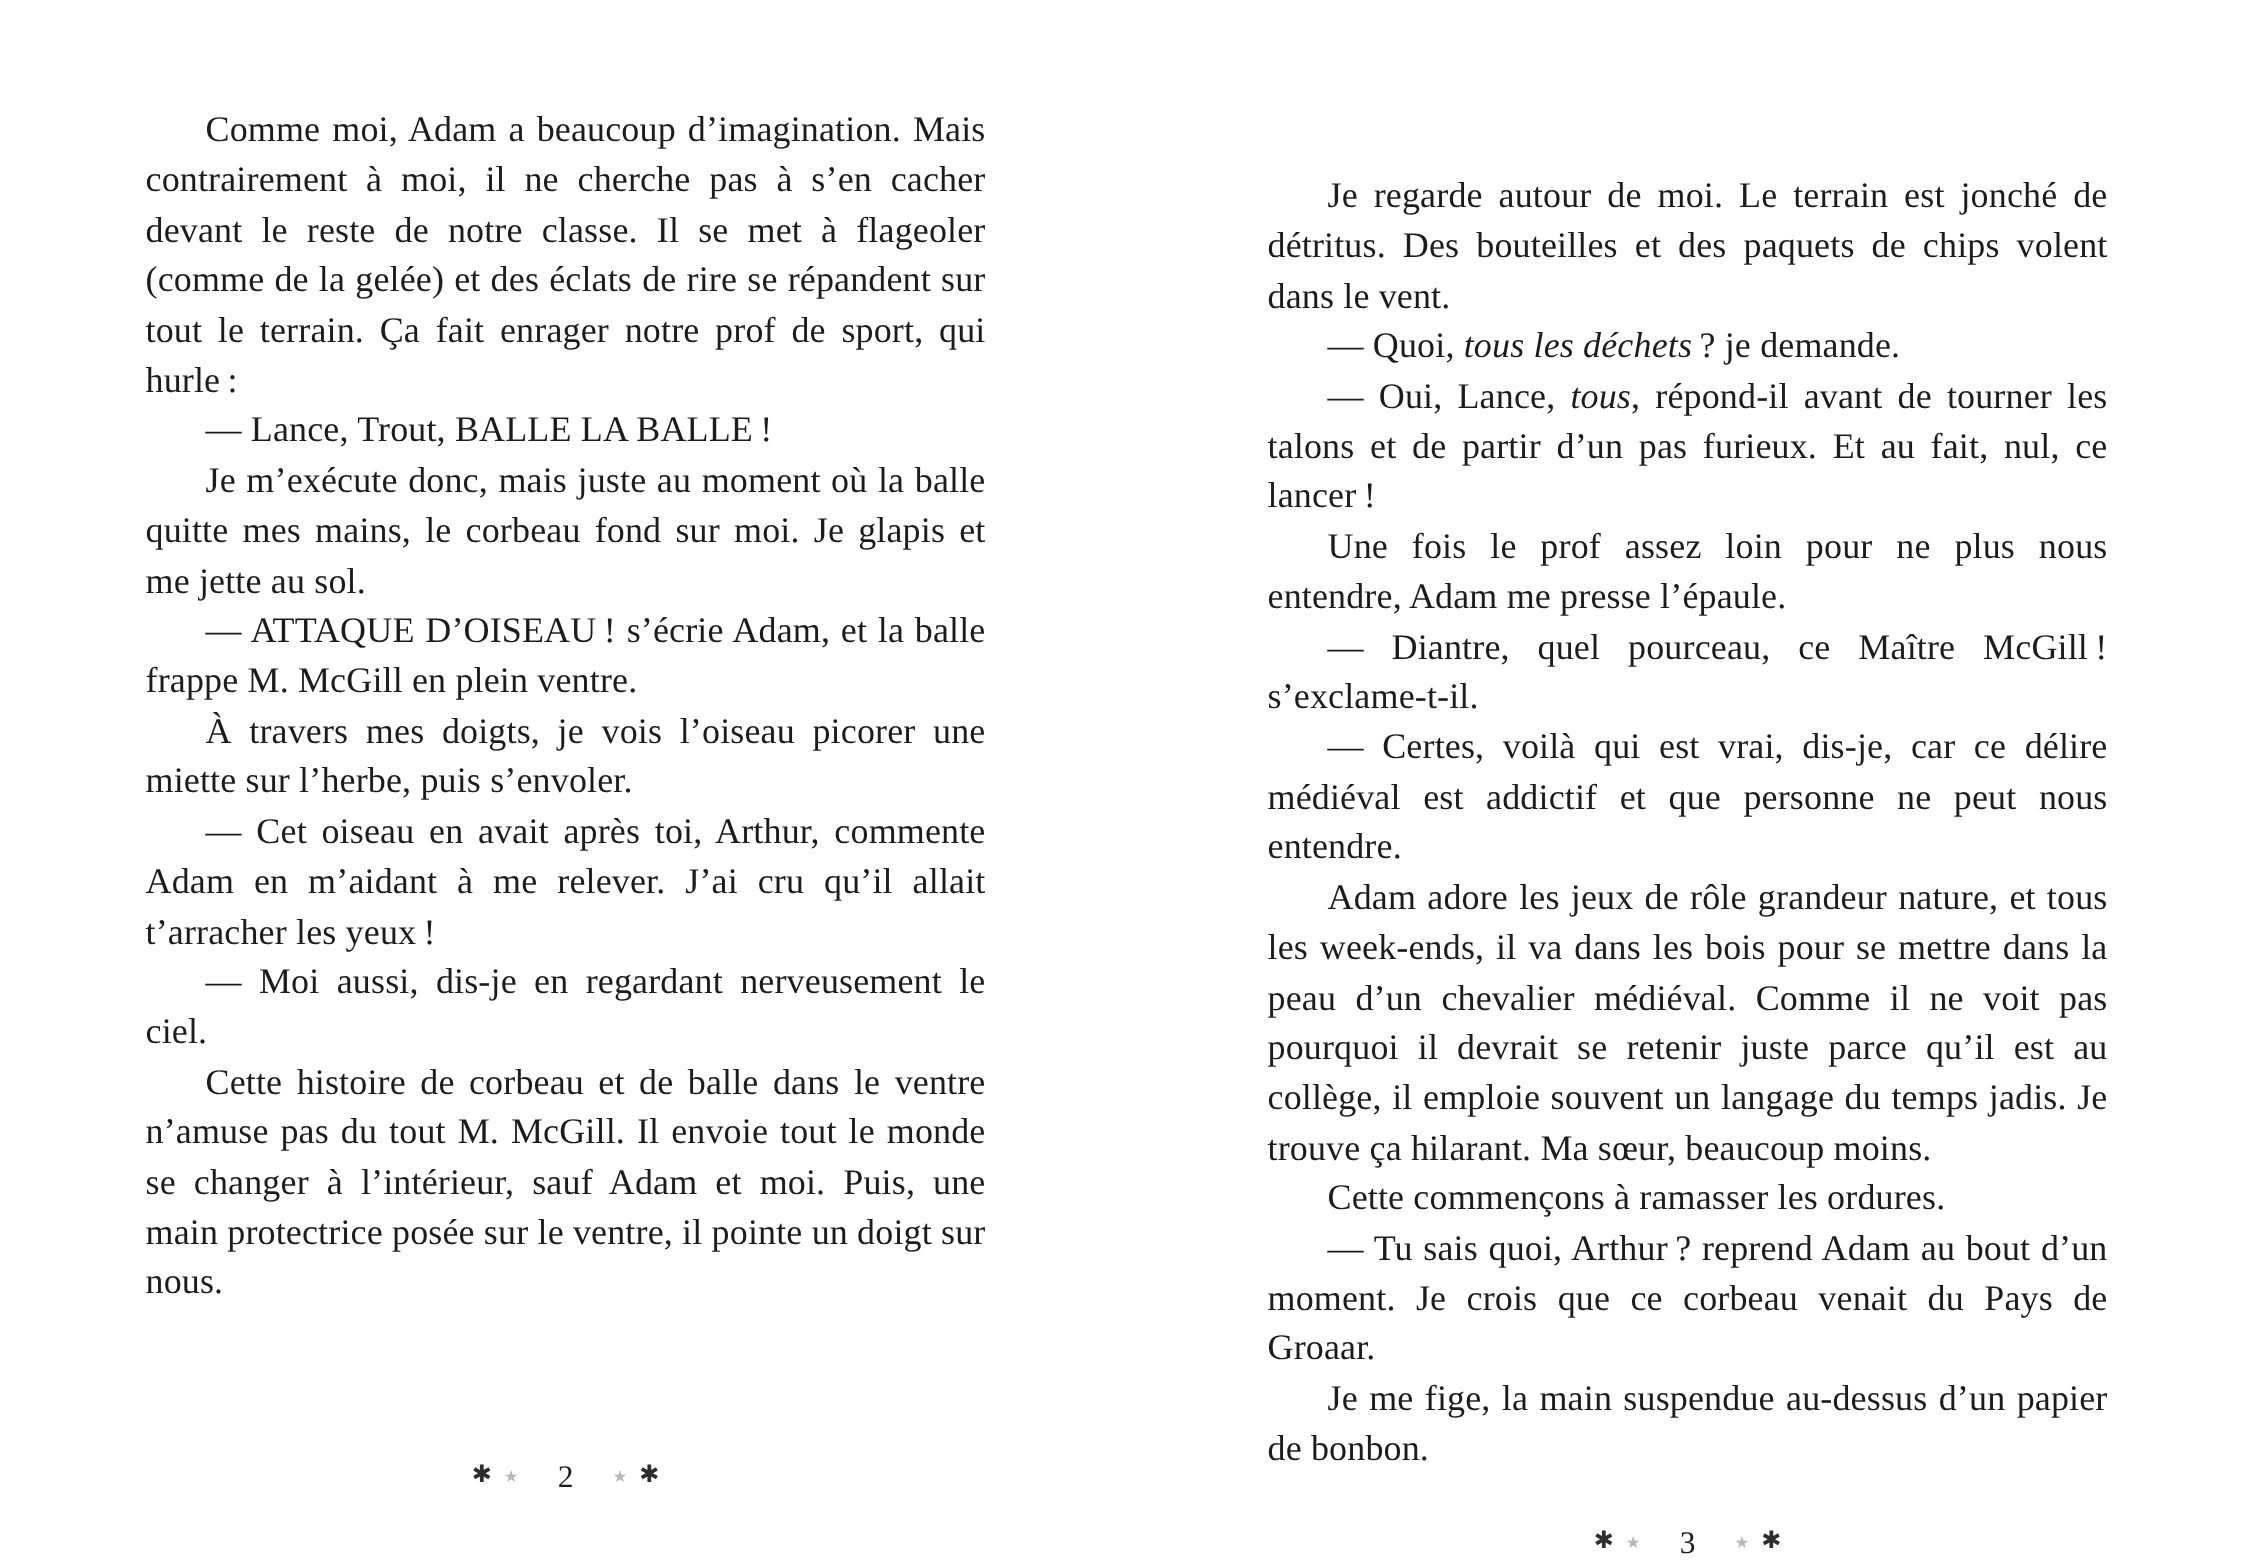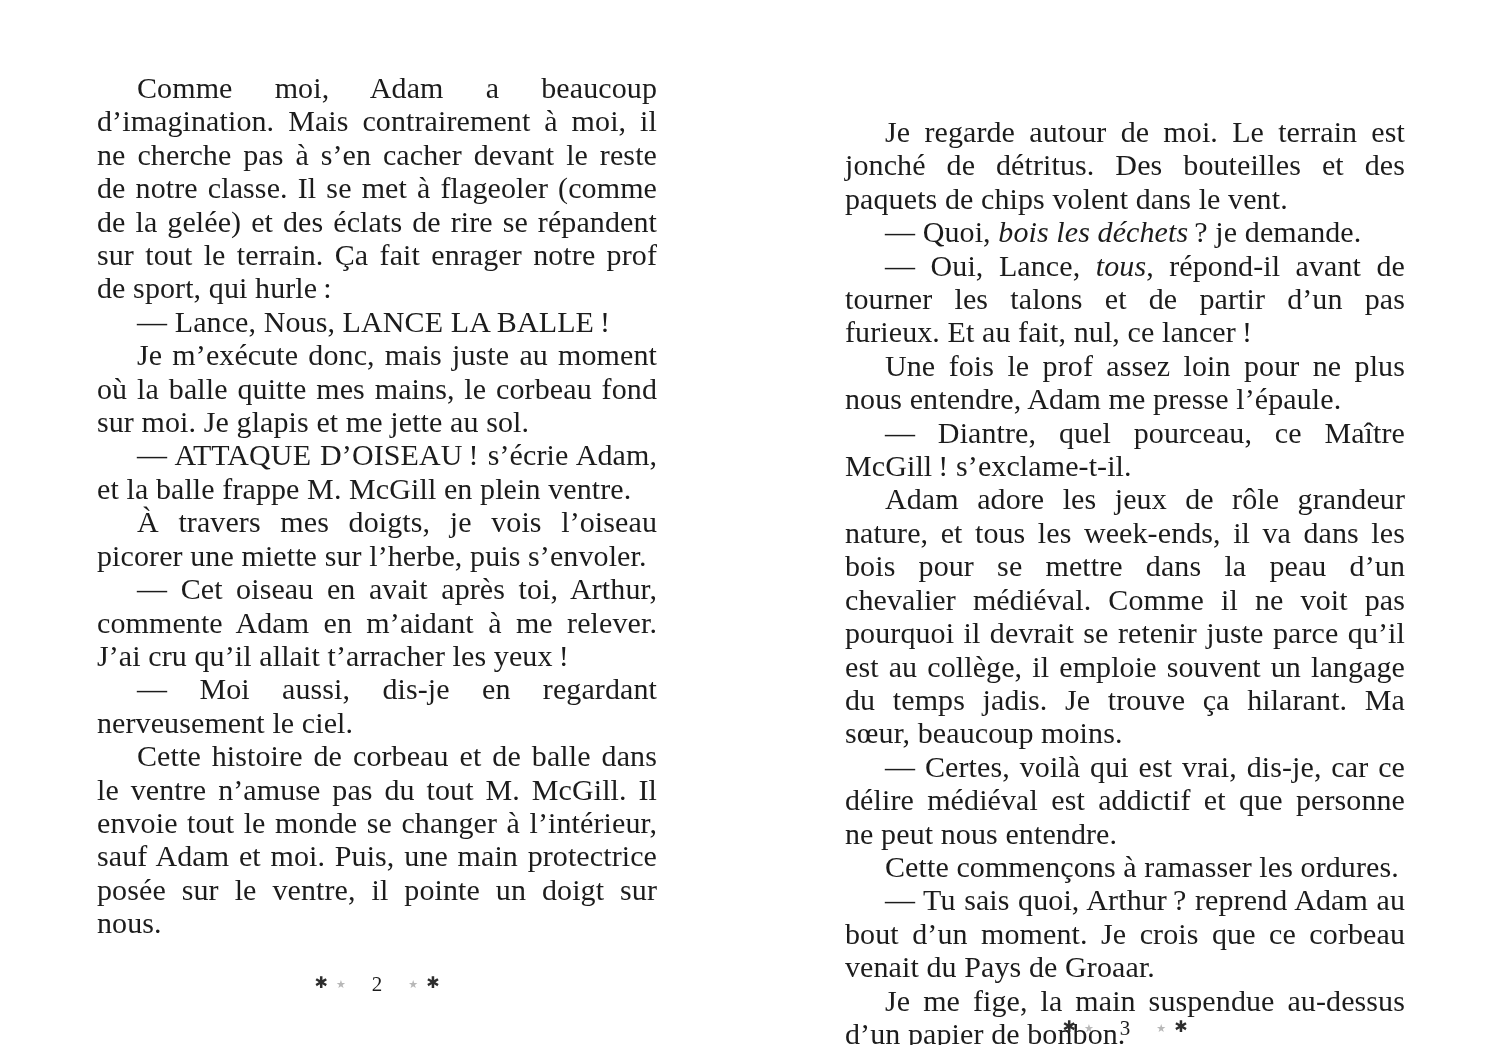--- a/index.html
+++ b/index.html
@@ -27,21 +27,21 @@
   .page-left  { left: 97px; }
   .page-right { left: 845px; margin-top: 44px; }
   .text-block {
     position: absolute;
     top: 71px;
     left: 0;
     width: 560px;
   }
   .text-block p {
     margin: 0;
-    font-size: 30px;
+    font-size: 24px;
     line-height: 33.4px;
     text-align: justify;
     text-indent: 40px;
     letter-spacing: 0.1px;
   }
   .text-block p i { font-style: italic; }
   .page-footer {
     position: absolute;
     top: 966px;
     left: 0;
@@ -67,46 +67,46 @@
   }
 </style>
 </head>
 <body>
 
 <div class="spread">
 
   <section class="page page-left">
     <div class="text-block">
         <p><span>Comme moi, Adam a beaucoup d’imagination. Mais contrairement à moi, il ne cherche pas à s’en cacher devant le reste de notre classe. Il se met à flageoler (comme de la gelée) et des éclats de rire se répandent sur tout le terrain. Ça fait enrager notre prof de sport, qui hurle :</span></p>
-        <p><span>— Lance, Nous, LANCE LA BALLE !</span></p>
+        <p><span>— Lance, Trout, BALLE LA BALLE !</span></p>
         <p><span>Je m’exécute donc, mais juste au moment où la balle quitte mes mains, le corbeau fond sur moi. Je glapis et me jette au sol.</span></p>
         <p><span>— ATTAQUE D’OISEAU ! s’écrie Adam, et la balle frappe M. McGill en plein ventre.</span></p>
         <p><span>À travers mes doigts, je vois l’oiseau picorer une miette sur l’herbe, puis s’envoler.</span></p>
         <p><span>— Cet oiseau en avait après toi, Arthur, commente Adam en m’aidant à me relever. J’ai cru qu’il allait t’arracher les yeux !</span></p>
         <p><span>— Moi aussi, dis-je en regardant nerveusement le ciel.</span></p>
         <p><span>Cette histoire de corbeau et de balle dans le ventre n’amuse pas du tout M. McGill. Il envoie tout le monde se changer à l’intérieur, sauf Adam et moi. Puis, une main protectrice posée sur le ventre, il pointe un doigt sur nous.</span></p>
       </div>
     <footer class="page-footer">
       <span class="orn orn-dark">✱</span>
       <span class="orn orn-light">★</span>
       <span class="page-num">2</span>
       <span class="orn orn-light">★</span>
       <span class="orn orn-dark">✱</span>
     </footer>
   </section>
 
   <section class="page page-right">
     <div class="text-block">
         <p><span>Je regarde autour de moi. Le terrain est jonché de détritus. Des bouteilles et des paquets de chips volent dans le vent.</span></p>
-        <p><span>— Quoi, </span><i>bois les déchets</i><span> ? je demande.</span></p>
+        <p><span>— Quoi, </span><i>tous les déchets</i><span> ? je demande.</span></p>
         <p><span>— Oui, Lance, </span><i>tous</i><span>, répond-il avant de tourner les talons et de partir d’un pas furieux. Et au fait, nul, ce lancer !</span></p>
         <p><span>Une fois le prof assez loin pour ne plus nous entendre, Adam me presse l’épaule.</span></p>
         <p><span>— Diantre, quel pourceau, ce Maître McGill ! s’exclame-t-il.</span></p>
+        <p><span>— Certes, voilà qui est vrai, dis-je, car ce délire médiéval est addictif et que personne ne peut nous entendre.</span></p>
         <p><span>Adam adore les jeux de rôle grandeur nature, et tous les week-ends, il va dans les bois pour se mettre dans la peau d’un chevalier médiéval. Comme il ne voit pas pourquoi il devrait se retenir juste parce qu’il est au collège, il emploie souvent un langage du temps jadis. Je trouve ça hilarant. Ma sœur, beaucoup moins.</span></p>
-        <p><span>— Certes, voilà qui est vrai, dis-je, car ce délire médiéval est addictif et que personne ne peut nous entendre.</span></p>
         <p><span>Cette commençons à ramasser les ordures.</span></p>
         <p><span>— Tu sais quoi, Arthur ? reprend Adam au bout d’un moment. Je crois que ce corbeau venait du Pays de Groaar.</span></p>
         <p><span>Je me fige, la main suspendue au-dessus d’un papier de bonbon.</span></p>
       </div>
     <footer class="page-footer">
       <span class="orn orn-dark">✱</span>
       <span class="orn orn-light">★</span>
       <span class="page-num">3</span>
       <span class="orn orn-light">★</span>
       <span class="orn orn-dark">✱</span>

